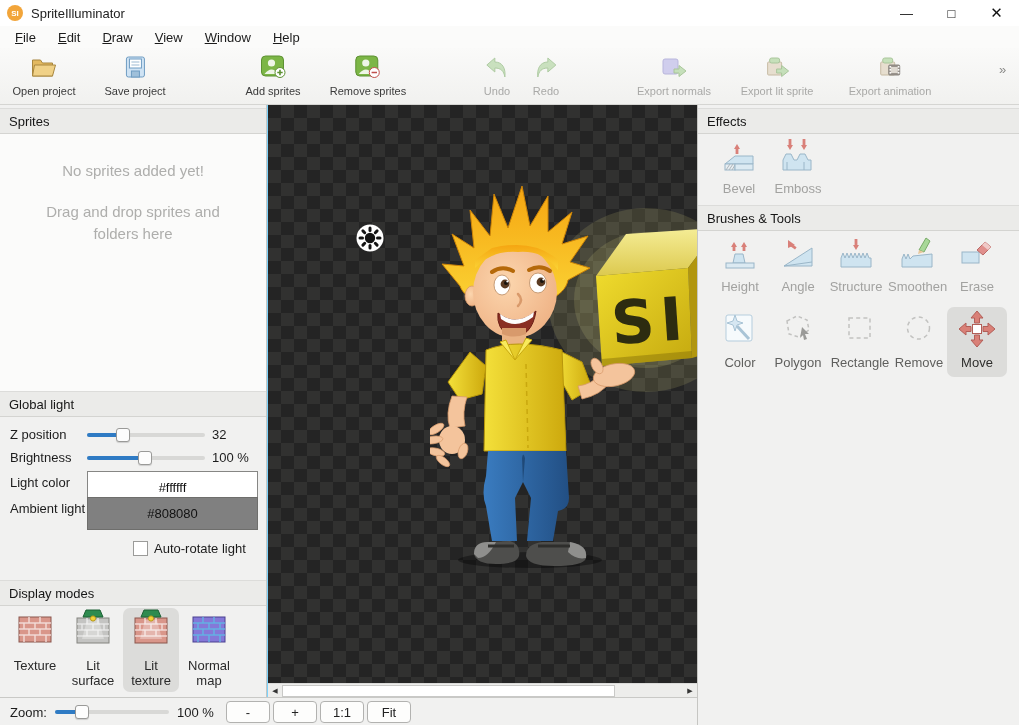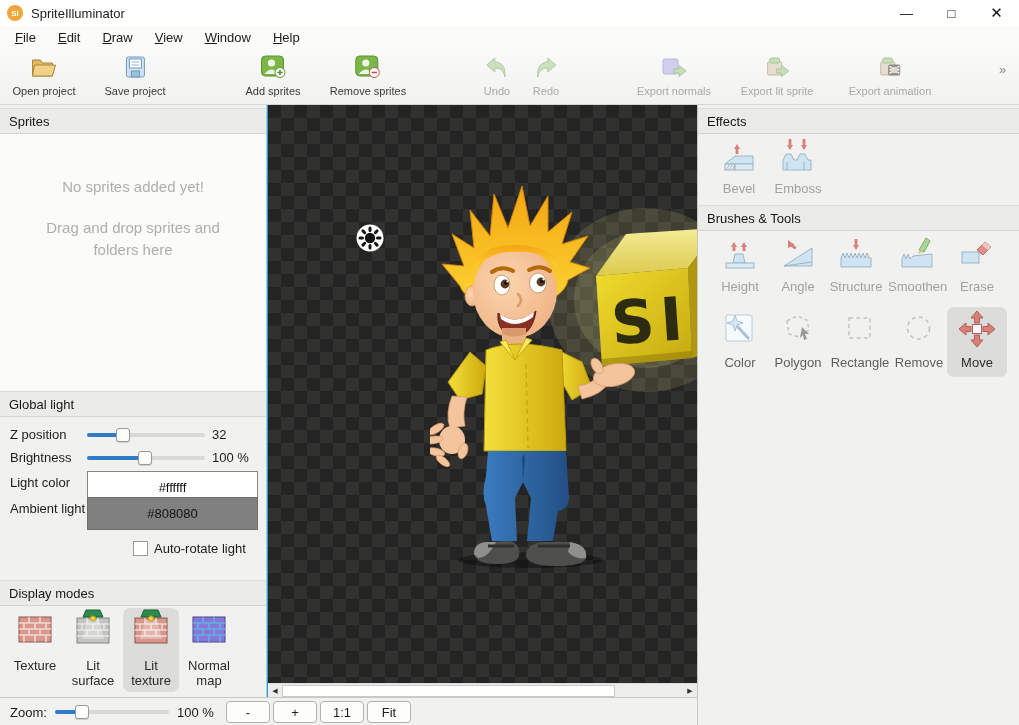--- a/index.html
+++ b/index.html
@@ -1,18 +1,18 @@
 <!DOCTYPE html>
 <html><head>
 <meta charset="utf-8">
 <style>
   * { margin:0; padding:0; box-sizing:border-box; }
   html,body { width:1019px; height:725px; overflow:hidden; }
   body { font-family:"Liberation Sans", sans-serif; font-size:13px; color:#2b2b2b; background:#f0f0ee; }
-  .app { position:relative; width:1019px; height:725px; background:#0ea5e9; }
+  .app { position:relative; width:1019px; height:725px; background:#7dd3fc; }
 
   
   .titlebar { position:absolute; left:0; top:0; width:1019px; height:26px; background:#ffffff; display:flex; align-items:center; }
   .app-icon { width:16px; height:16px; border-radius:50%; background:#f2a53a; color:#fff; font-size:8px; font-weight:bold; display:flex; align-items:center; justify-content:center; margin:0 8px 0 7px; }
   .win-title { font-size:13px; color:#222; }
   .win-controls { margin-left:auto; display:flex; height:26px; }
   .win-btn { width:45px; height:26px; display:flex; align-items:center; justify-content:center; font-size:13px; color:#111; cursor:default; }
   .win-btn.close { font-size:15px; }
 
   
@@ -29,21 +29,21 @@
   .tbtn.disabled .ticon { opacity:.6; }
   .tb-overflow { position:absolute; left:999px; top:14px; color:#8a8a88; font-size:13px; }
 
   
   .left-panel { position:absolute; left:0; top:105px; width:267px; height:592px; background:#f1f1f0; border-right:1px solid #c6c6c3; }
   .right-panel { position:absolute; left:697px; top:105px; width:322px; height:620px; background:#f1f1f0; border-left:1px solid #c6c6c3; }
   .section-header { position:absolute; left:0; width:100%; height:26px; background:#ebebe9; border-top:1px solid #dcdcda; border-bottom:1px solid #d4d4d1; color:#161616; display:flex; align-items:center; padding-left:9px; }
 
   
   .sprites-empty { position:absolute; left:0; top:29px; width:266px; height:257px; background:#fbfbfa; text-align:center; color:#aeaeac; font-size:15px; }
-  .empty-title { margin-top:44px; }
+  .empty-title { margin-top:28px; }
   .empty-hint { margin:22px auto 0; width:175px; line-height:22px; }
 
   
   .gl-label { position:absolute; left:10px; color:#1c1c1c; }
   .slider { position:absolute; height:14px; }
   .slider .track { position:absolute; left:0; right:0; top:5px; height:4px; background:#d8d8d6; border-radius:2px; }
   .slider .fill { position:absolute; left:0; top:5px; height:4px; background:#2f7bc4; border-radius:2px; }
   .slider .handle { position:absolute; top:0; width:14px; height:14px; background:#fdfdfd; border:1px solid #9a9a98; border-radius:3px; box-shadow:0 1px 1px rgba(0,0,0,.15); }
   .gl-value { position:absolute; left:212px; color:#1c1c1c; }
   .color-btn { position:absolute; left:87px; width:171px; height:33px; border:1px solid #868684; border-radius:0; display:flex; align-items:center; justify-content:center; color:#111; }

